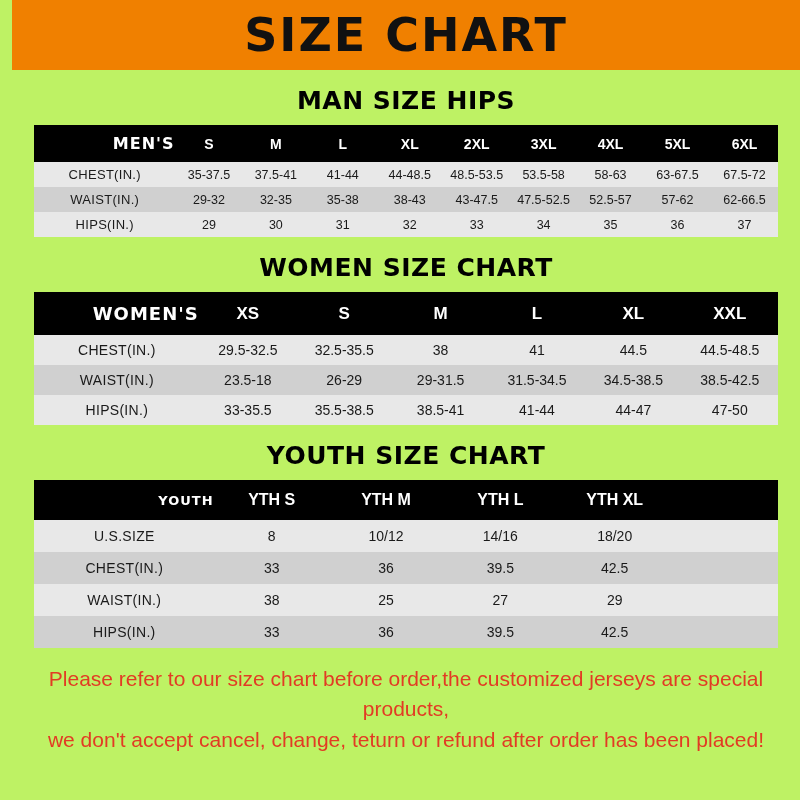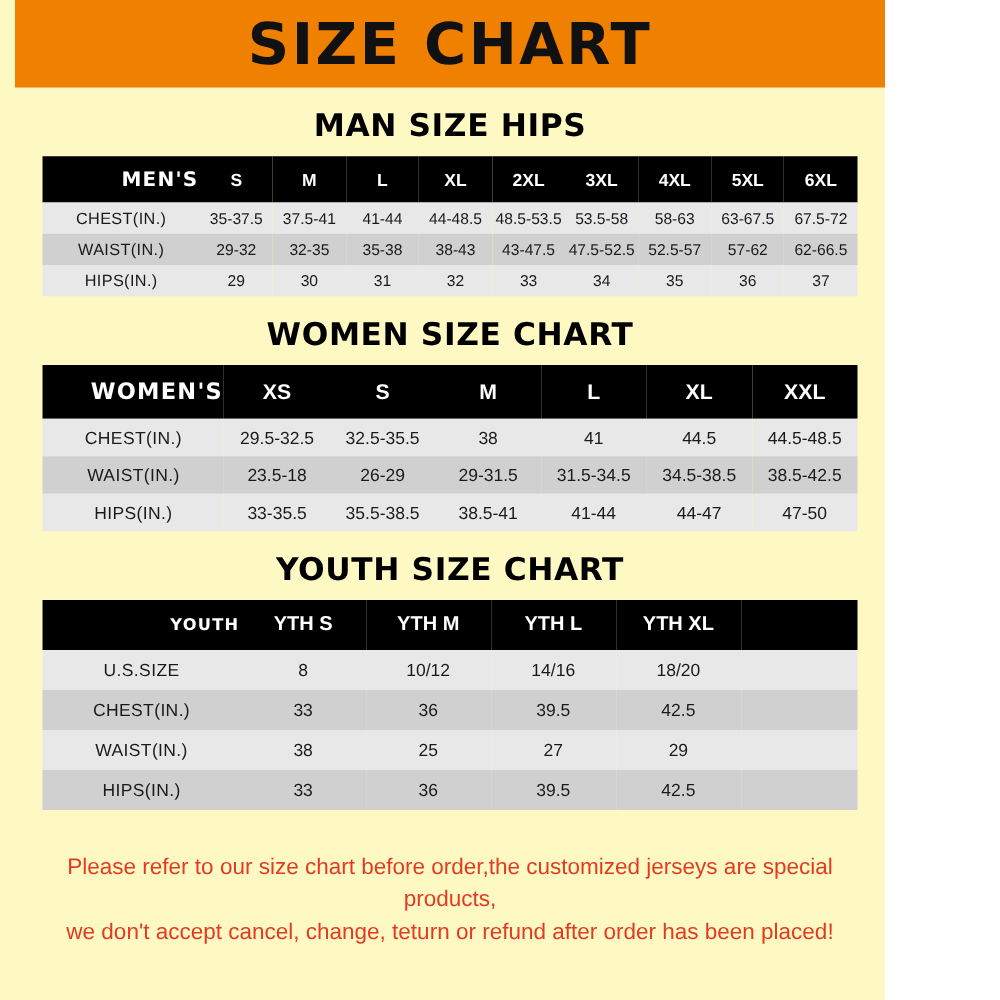--- a/index.html
+++ b/index.html
@@ -8,24 +8,24 @@
   }
   body {
     width: 800px;
     height: 800px;
     background: #ffffff;
     font-family: "Liberation Sans", sans-serif;
     overflow: hidden;
   }
   .page {
     position: relative;
-    width: 708px;
+    width: 800px;
     height: 800px;
     box-sizing: border-box;
-    background: #fef9c3;
+    background: #bef264;
     padding-left: 12px;
   }
   
   .header-band {
     position: relative;
     height: 70px;
     background: #f08000;
     display: flex;
     align-items: center;
     justify-content: center;
@@ -97,24 +97,24 @@
   .women table.size-table tbody td.rowhead { font-size: 14px; }
 
   
   .youth table.size-table th,
   .youth table.size-table td { font-size: 14px; padding: 8px 1px; }
   .youth table.size-table thead th { font-size: 16px; padding: 11px 1px; }
   .youth table.size-table thead th.rowhead { font-size: 13px; }
   .youth table.size-table tbody td.rowhead { font-size: 14px; }
 
   .notice {
-    margin-top: 32px;
+    margin-top: 16px;
     text-align: center;
     color: #e23b24;
-    font-size: 18px;
+    font-size: 21px;
     line-height: 1.45;
     font-family: "Liberation Sans", sans-serif;
     padding: 0 6px;
   }
 </style>
 </head>
 <body>
 
 <div class="page">
 

